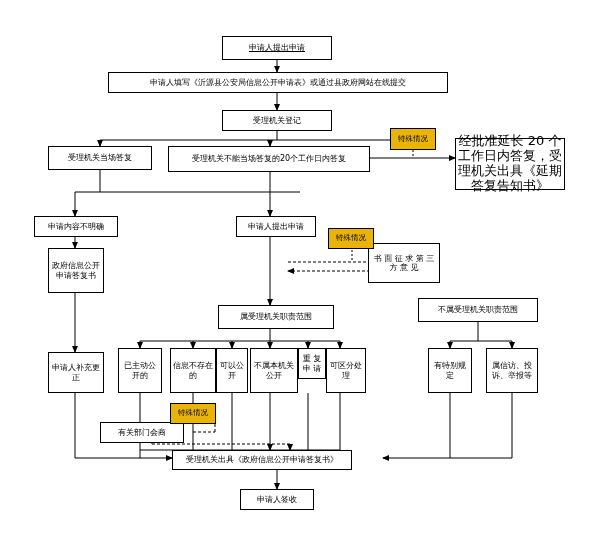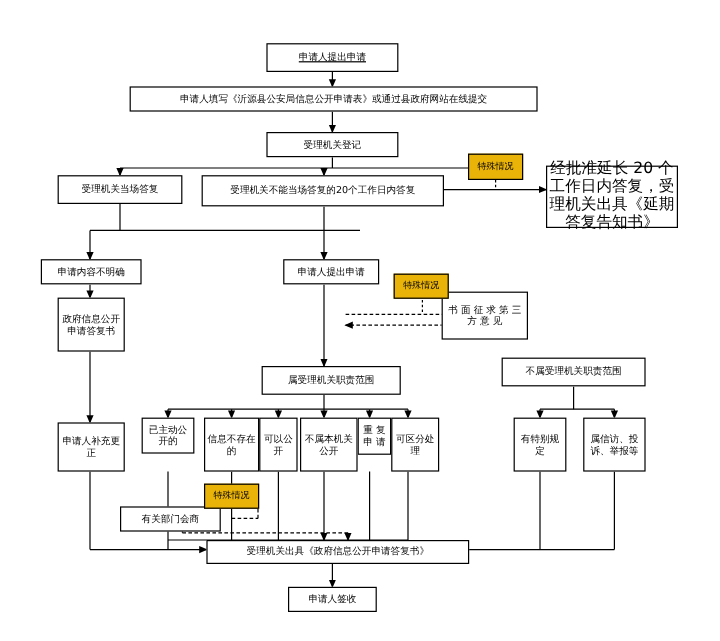--- a/index.html
+++ b/index.html
@@ -192,21 +192,21 @@
     </div>
 
   <div class="node" style="left:218px; top:305px; width:116px; height:24px;">
       <span>属受理机关职责范围</span>
     </div>
 
   <div class="node" style="left:418px; top:298px; width:120px; height:24px;">
       <span>不属受理机关职责范围</span>
     </div>
 
-  <div class="node" style="left:118px; top:348px; width:44px; height:30px;">
+  <div class="node" style="left:118px; top:348px; width:44px; height:45px;">
       <span>已主动公开的</span>
     </div>
 
   <div class="node" style="left:170px; top:348px; width:46px; height:45px;">
       <span>信息不存在的</span>
     </div>
 
   <div class="node" style="left:216px; top:348px; width:32px; height:45px;">
       <span>可以公开</span>
     </div>
@@ -232,21 +232,21 @@
     </div>
 
   <div class="note boxed" style="left:170px; top:403px; width:46px; height:21px; font-size:7.5px;">
       <span>特殊情况</span>
     </div>
 
   <div class="node" style="left:100px; top:422px; width:84px; height:21px;">
       <span>有关部门会商</span>
     </div>
 
-  <div class="node" style="left:172px; top:450px; width:219px; height:20px;">
+  <div class="node" style="left:172px; top:450px; width:180px; height:20px;">
       <span>受理机关出具《政府信息公开申请答复书》</span>
     </div>
 
   <div class="node" style="left:240px; top:489px; width:74px; height:21px;">
       <span>申请人签收</span>
     </div>
 
 </div>
 
 </body></html>

